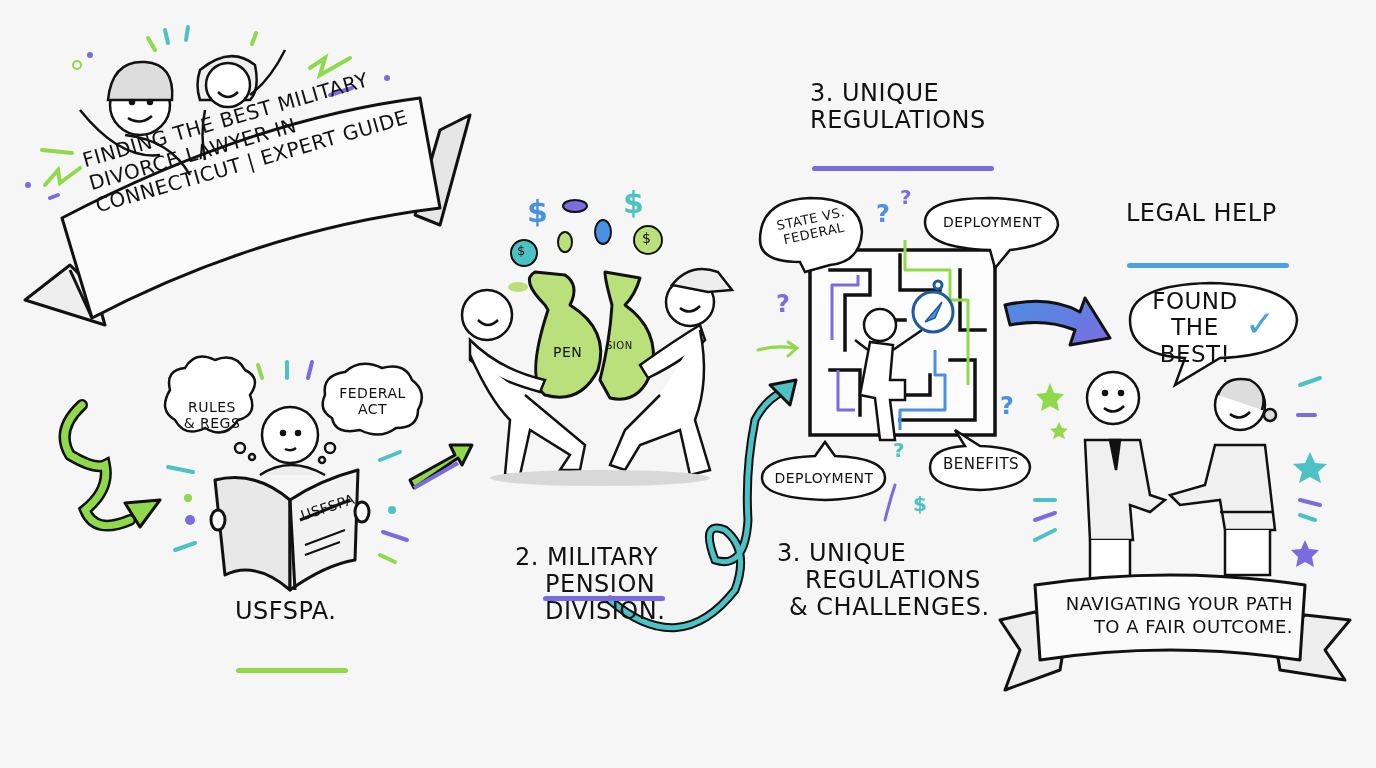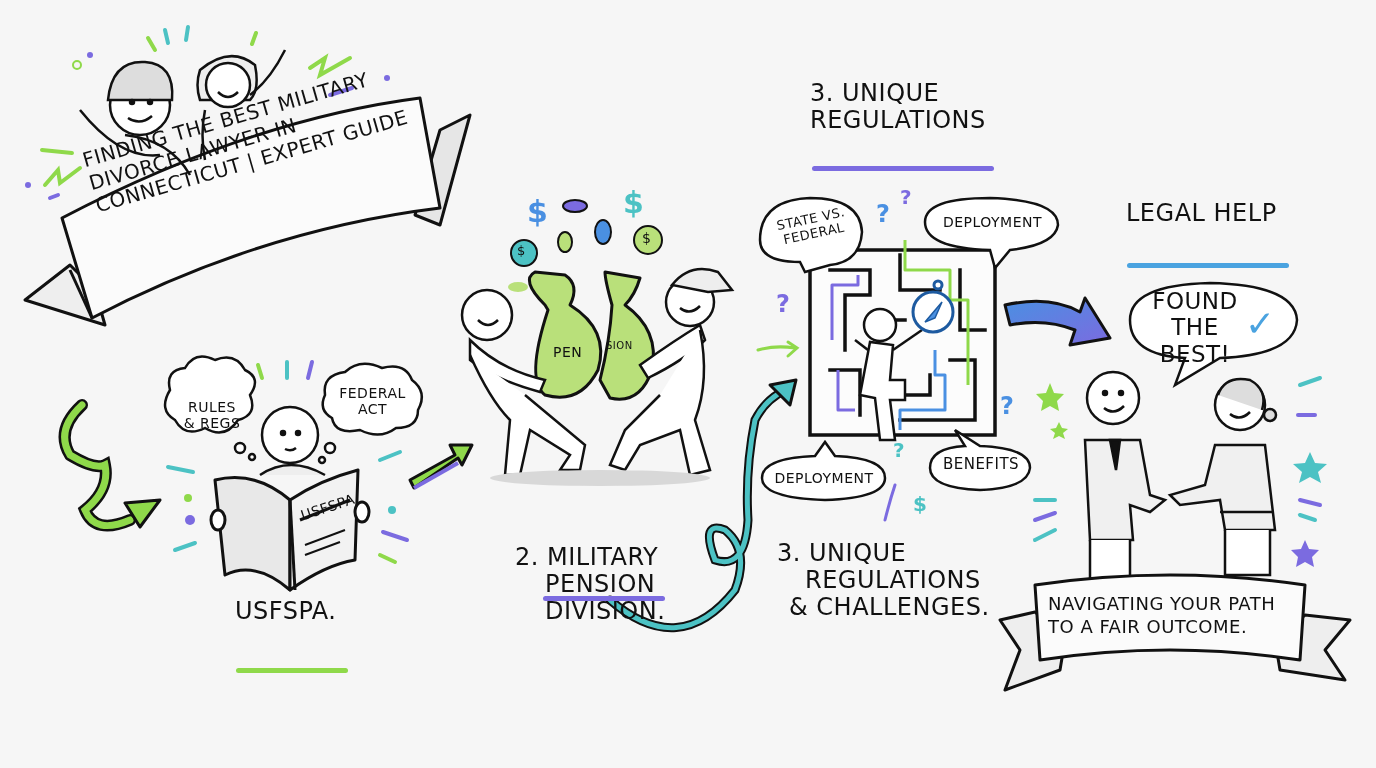--- a/index.html
+++ b/index.html
@@ -317,16 +317,16 @@
 
 <div class="abs hand step-title" style="left:1118px;top:200px;">
   <div style="padding-left:8px;">Legal Help</div>
 </div>
 <div class="underline" style="left:1127px;top:263px;width:162px;background:#4aa3e0;"></div>
 
 <div class="abs hand bubble-text ui-text" style="left:1140px;top:288px;width:110px;font-size:23px;">Found the
 best!</div>
 <div class="abs" style="left:1245px;top:303px;font-size:36px;font-weight:bold;color:#4aa3e0;">✓</div>
 
-<div class="abs hand" style="left:1048px;top:593px;width:245px;text-align:left;font-size:18px;line-height:1.25;">
+<div class="abs hand" style="left:1048px;top:593px;width:245px;text-align:right;font-size:18px;line-height:1.25;">
   <div>Navigating your path</div>
   <div>to a fair outcome.</div>
 </div>
 
 </body></html>

